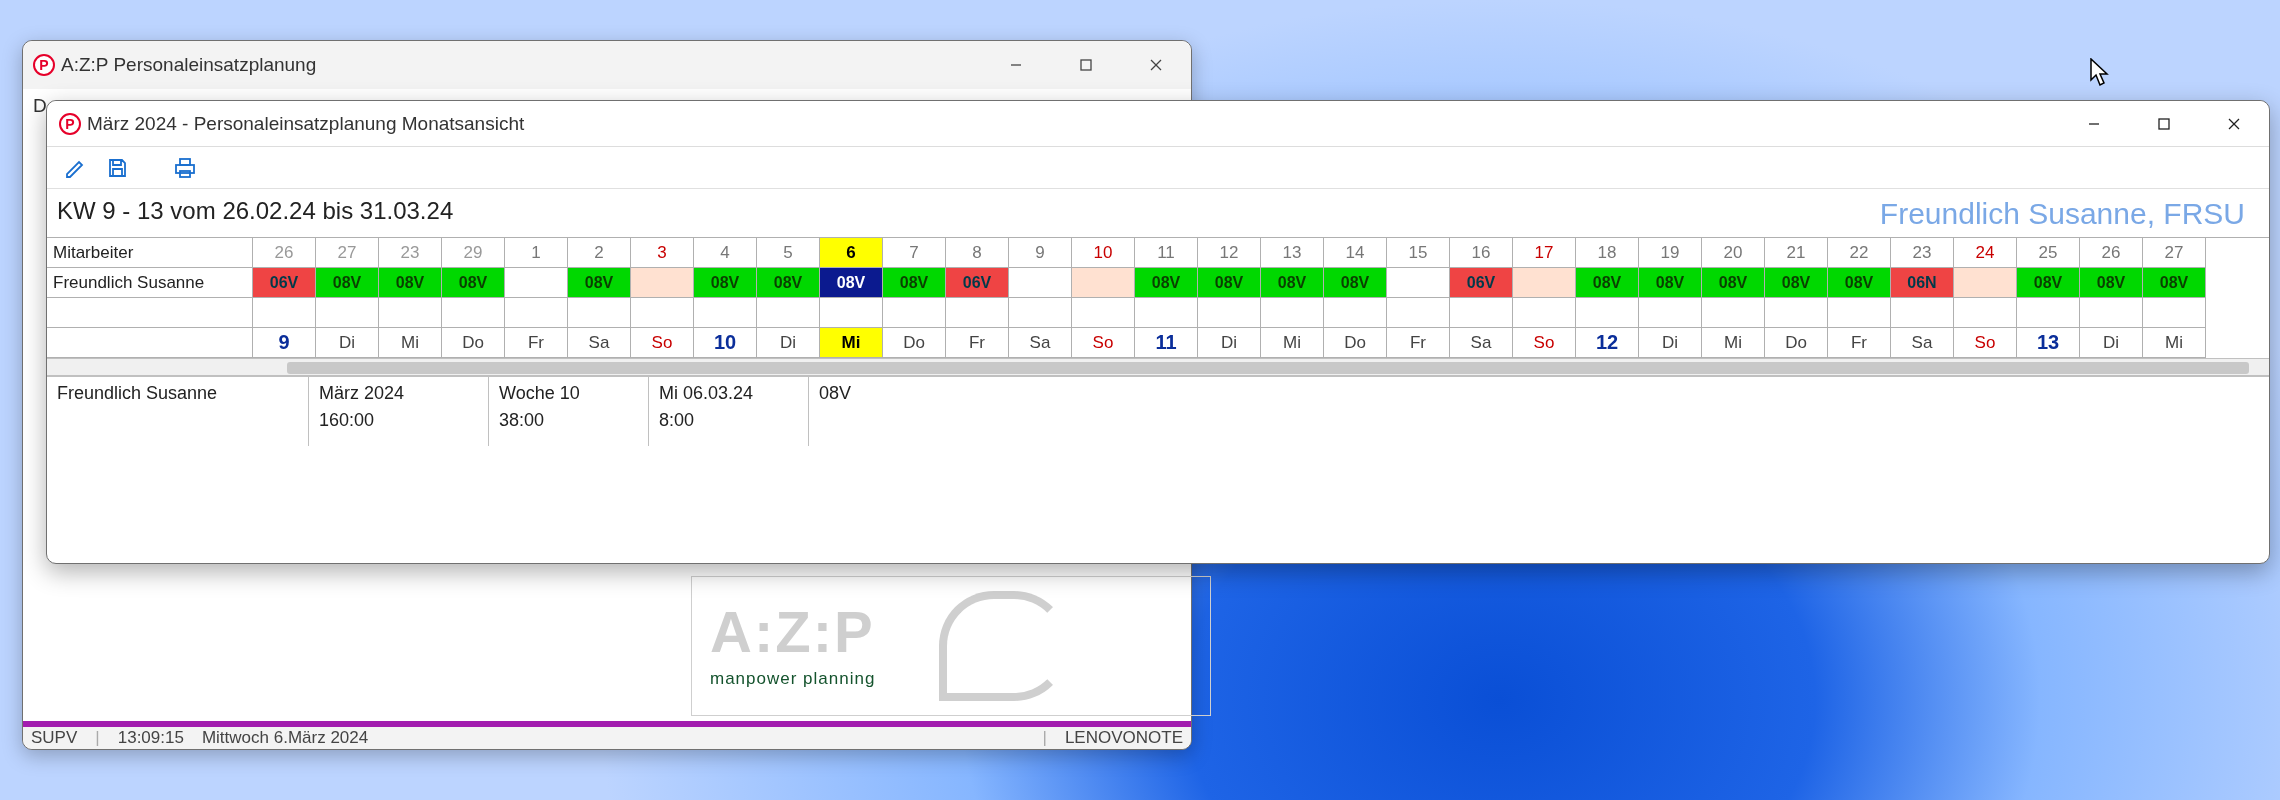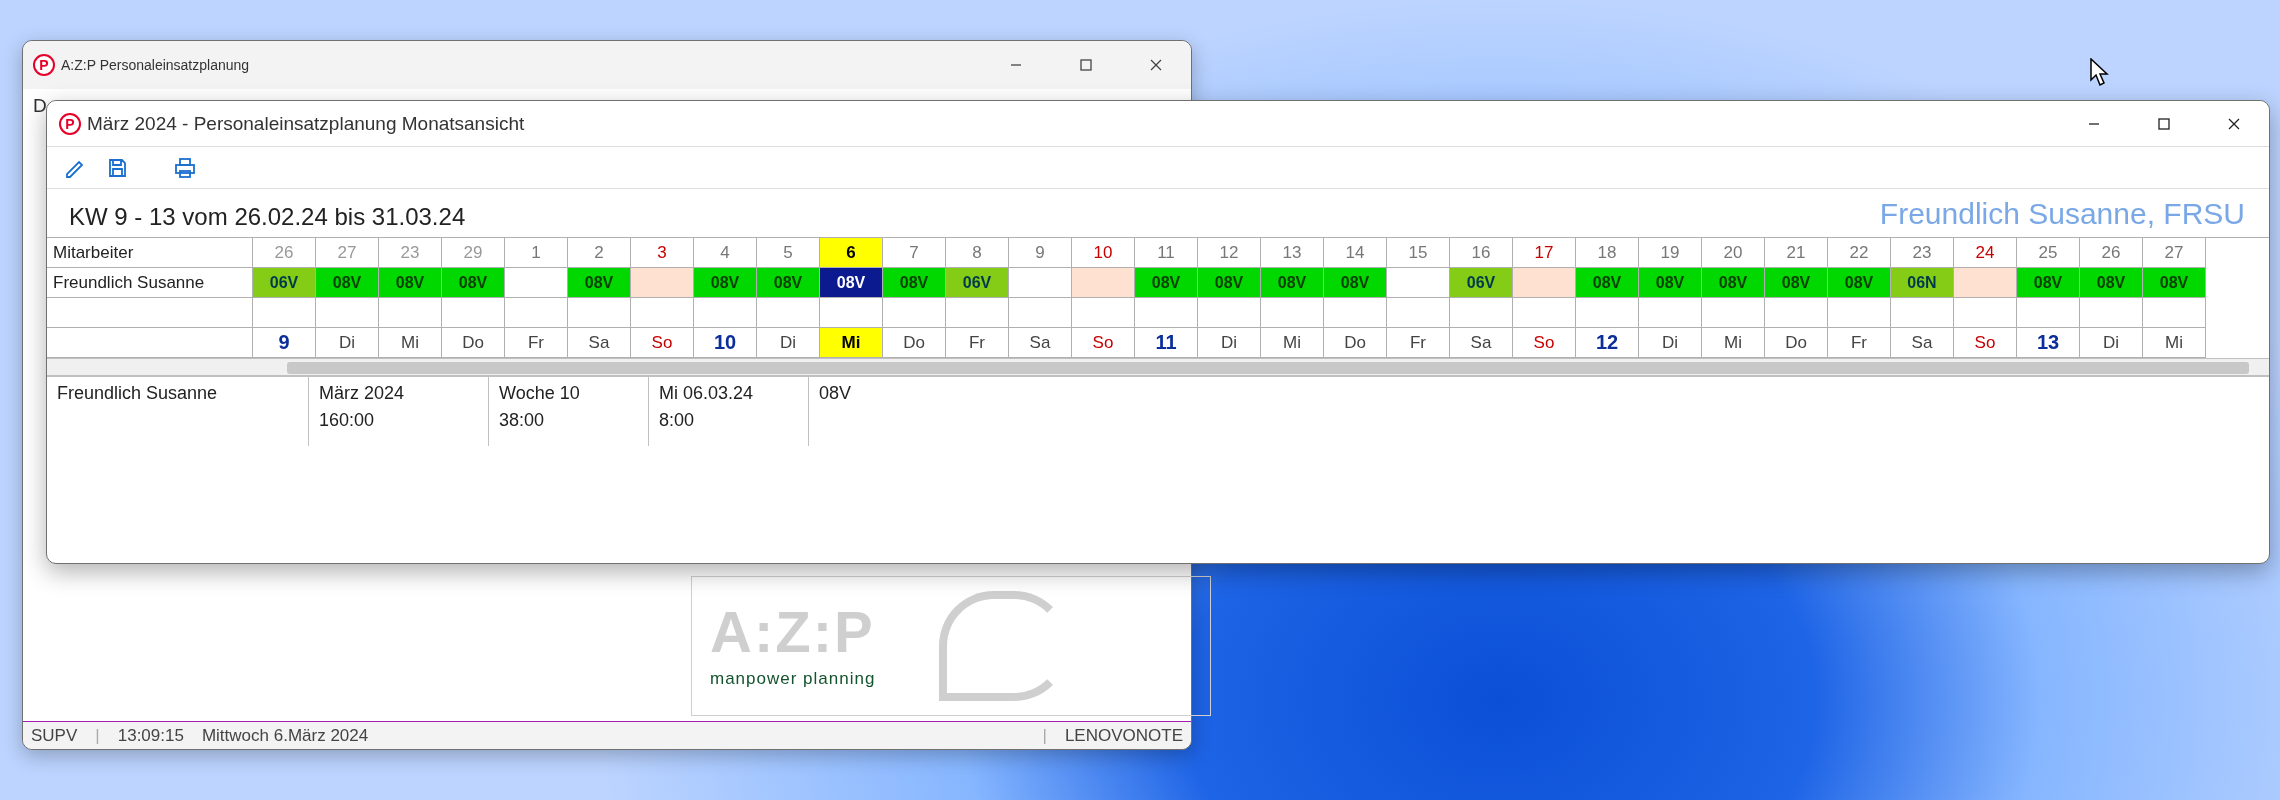--- a/index.html
+++ b/index.html
@@ -18,32 +18,32 @@
 }
 .win-main .titlebar {
   height: 48px; background: #f3f3f3; border-radius: 10px 10px 0 0;
   display: flex; align-items: center; padding-left: 10px;
 }
 .logo {
   width: 22px; height: 22px; background: #fff; border: 2px solid #e6002a;
   border-radius: 50%; display: flex; align-items: center; justify-content: center;
   color: #e6002a; font-weight: 900; font-size: 14px; margin-right: 6px;
 }
-.win-title { font-size: 14px; color: #333; }
+.win-title { font-size: 19px; color: #333; }
 .ctrl-group { margin-left: auto; display: flex; }
 .ctrl-btn {
   width: 70px; height: 48px; display: flex; align-items: center; justify-content: center;
   font-size: 17px; color: #555; cursor: pointer;
 }
 .win-main .body { padding: 6px 10px; font-size: 19px; color: #323232; }
 
 
 .statusbar {
   position: absolute; left: 0; bottom: 0; right: 0; height: 28px;
-  background: #f3f3f3; border-top: 1px solid #a21caf; display: flex; align-items: center;
+  background: #f3f3f3; border-top: 6px solid #a21caf; display: flex; align-items: center;
   font-size: 17px; color: #444; padding: 0 8px; gap: 18px;
   border-radius: 0 0 10px 10px;
 }
 .statusbar .sep { color: #aaa; }
 
 
 .watermark {
   position: absolute; left: 668px; top: 535px; width: 520px; height: 140px;
   border: 1px solid #cfcfcf; display: flex; align-items: center; color: #cfcfcf;
   padding-left: 18px; font-family: Arial, sans-serif; letter-spacing: 2px; gap: 44px;
@@ -69,21 +69,21 @@
 
 .toolbar {
   height: 42px; display: flex; align-items: center; gap: 14px; padding: 0 14px;
   border-bottom: 1px solid #e0e0e0;
 }
 .tool-icon { width: 28px; height: 28px; display:flex; align-items:center; justify-content:center; cursor:pointer; }
 .tool-sep { width: 12px; }
 
 
 .range-row {
-  display: flex; align-items: flex-end; padding: 8px 14px 6px 22px; font-size: 24px; color: #222;
+  display: flex; align-items: flex-start; padding: 8px 14px 6px 10px; font-size: 24px; color: #222;
 }
 .range-row .right {
   margin-left: auto; color: #7aa8e6; font-size: 30px; font-weight: 400;
   padding-right: 10px;
 }
 
 
 .grid { border-top: 1px solid #b0b0b0; }
 .grid-row { display: flex; height: 30px; }
 .label-col {
@@ -101,21 +101,21 @@
 .hdr.sunday, .ftr.sunday { color: #c80000; }
 .ftr.week { color: #0b2e9a; font-weight: 700; font-size: 20px; }
 .hdr.grey { color: #999; }
 .ftr.today { background: #ffff00; color: #000; font-weight: 600; }
 
 .shift {
   width: 100%; height: 100%; display: flex; align-items: center; justify-content: center;
   font-size: 16px; font-weight: 600;
 }
 .c-green { background: #00d800; color: #0a3f00; }
-.c-cyan  { background: #84cc16; color: #003a4a; text-align: right; }
+.c-cyan  { background: #ef4444; color: #003a4a; text-align: right; }
 .c-navy  { background: #0b1a8f; color: #fff; }
 .c-pink  { background: #ffe1d1; color: #ffe1d1; } 
 .c-white { background: #fff; }
 
 
 .hscroll { height: 18px; background: #f0f0f0; border-top: 1px solid #c0c0c0; border-bottom: 1px solid #c0c0c0; display:flex; }
 .hscroll .thumb { margin-left: 240px; height: 12px; margin-top: 3px; flex: 1; background: #c8c8c8; border-radius: 3px; margin-right: 20px; }
 
 
 .detail {

